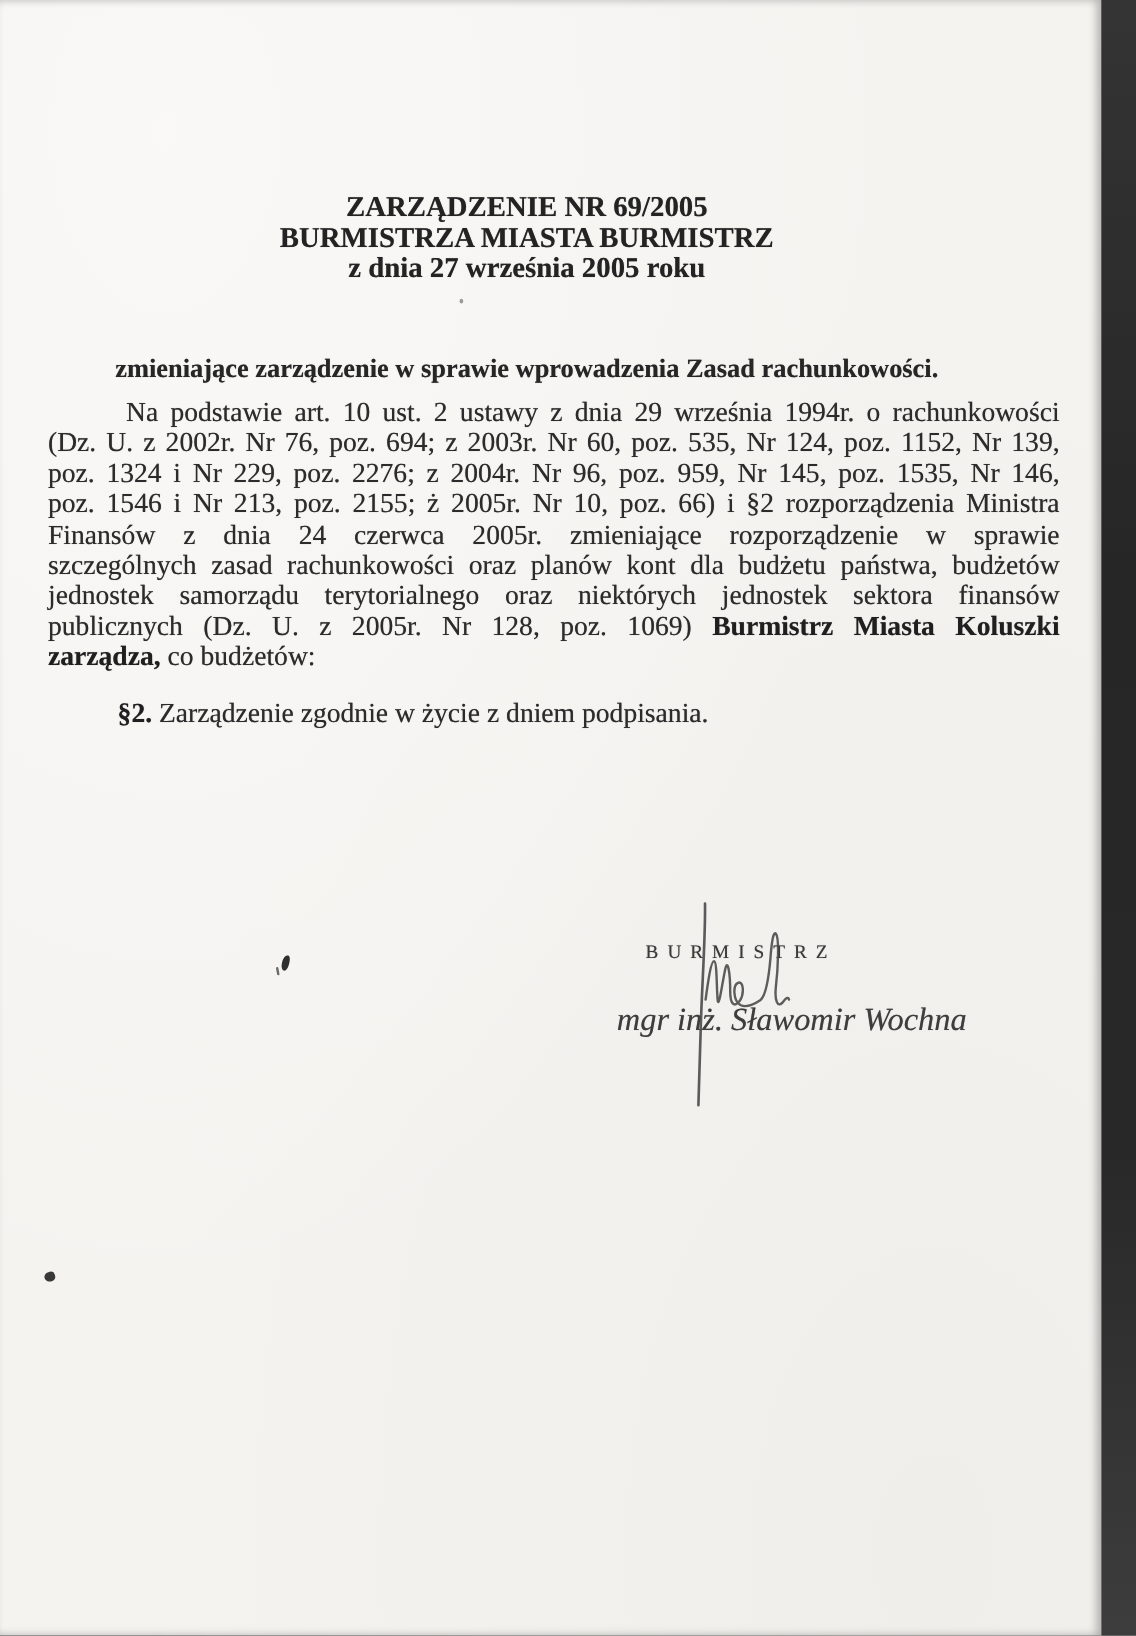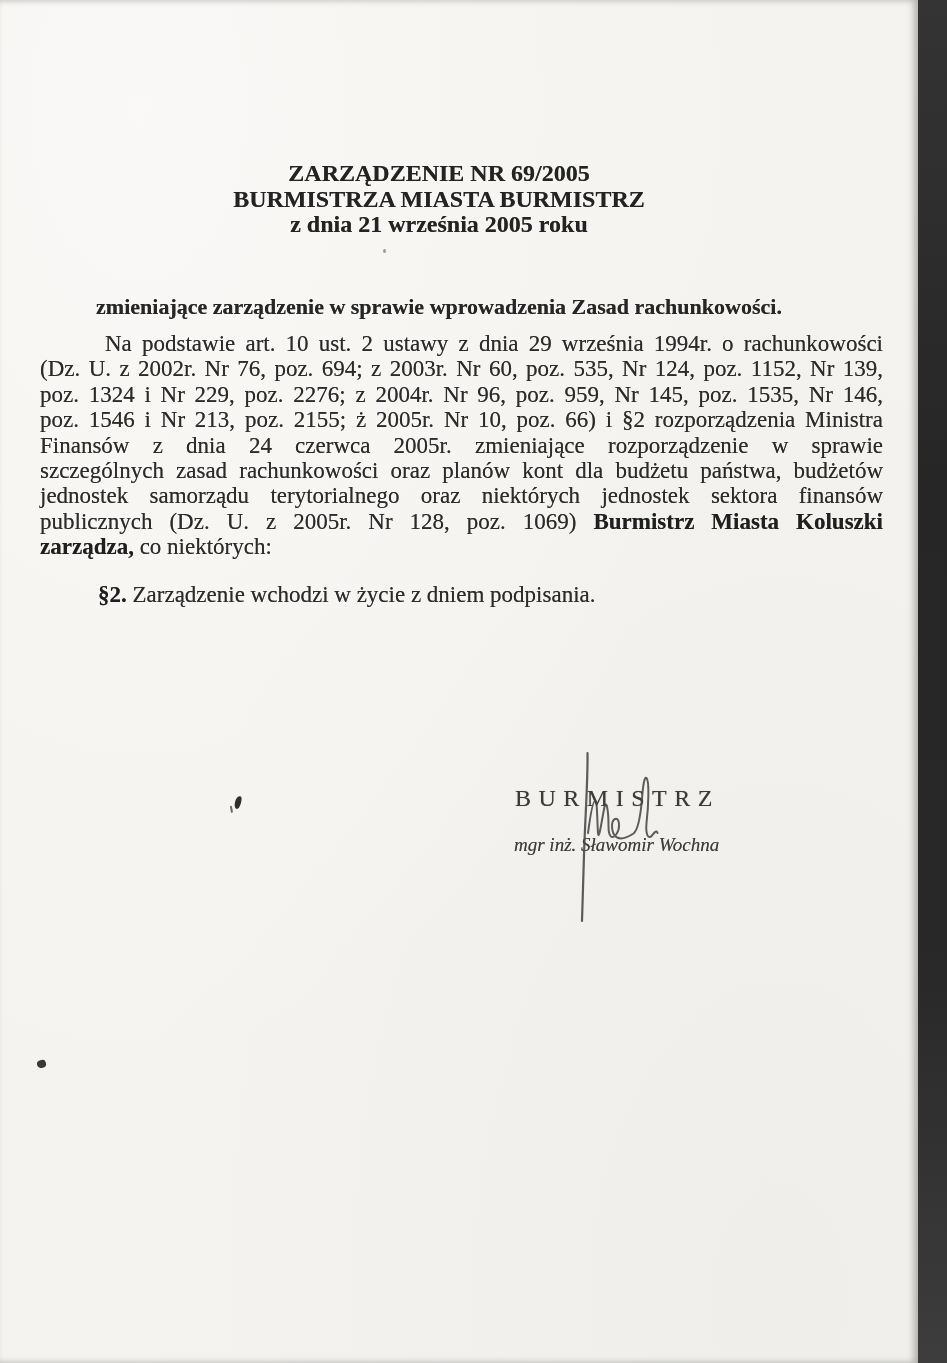--- a/index.html
+++ b/index.html
@@ -51,29 +51,29 @@
     white-space: pre-line;
     text-align: justify;
     text-align-last: justify;
   }
   p.lastline { margin: 0; text-align: left; }
   .ind65 { text-indent: 65px; }
   .ind58 { text-indent: 58px; }
   .b { font-weight: bold; color: #1f1f1f; text-align: right; }
 
   .sig-office {
-    position: absolute; left: 515px; top: 785px;
-    font-size: 24px; letter-spacing: 7.5px;
+    position: absolute; left: 538px; top: 785px;
+    font-size: 16px; letter-spacing: 7.5px;
     color: #3a3a3a; text-shadow: 0 0 0.7px rgba(58,58,58,0.6);
     white-space: nowrap;
     text-align: right;
   }
   .sig-name {
     position: absolute; left: 514px; top: 834px;
-    font-style: italic; font-size: 19px;
+    font-style: italic; font-size: 27px;
     color: #3d3d3d; text-shadow: 0 0 0.6px rgba(61,61,61,0.6);
     white-space: nowrap;
   }
   .sig-svg { position: absolute; left: 0; top: 0; pointer-events: none; }
 
   .speck { position: absolute; }
   .speck-comma {
     left: 235px; top: 796px; width: 6px; height: 13px;
     background: #2e2e2e; border-radius: 60% 40% 55% 50%;
     transform: rotate(12deg);
@@ -94,39 +94,39 @@
   }
 </style>
 </head>
 <body>
 
 <div class="paper">
 
   <div class="title-block txt">
     <div>ZARZĄDZENIE NR 69/2005</div>
     <div>BURMISTRZA MIASTA BURMISTRZ</div>
-    <div>z dnia 21 września 2005 roku</div>
+    <div>z dnia 27 września 2005 roku</div>
   </div>
 
   <div class="subject-line txt">zmieniające zarządzenie w sprawie wprowadzenia Zasad rachunkowości.</div>
 
   <div class="bodyblock preamble-pos txt">
     <p class="jst ind65"><span>Na podstawie art. 10 ust. 2 ustawy z dnia 29 września 1994r. o rachunkowości
 (Dz. U. z 2002r. Nr 76, poz. 694; z 2003r. Nr 60, poz. 535, Nr 124, poz. 1152, Nr 139,
 poz. 1324 i Nr 229, poz. 2276; z 2004r. Nr 96, poz. 959, Nr 145, poz. 1535, Nr 146,
 poz. 1546 i Nr 213, poz. 2155; ż 2005r. Nr 10, poz. 66) i §2 rozporządzenia Ministra
 Finansów z dnia 24 czerwca 2005r. zmieniające rozporządzenie w sprawie
 szczególnych zasad rachunkowości oraz planów kont dla budżetu państwa, budżetów
 jednostek samorządu terytorialnego oraz niektórych jednostek sektora finansów
 publicznych (Dz. U. z 2005r. Nr 128, poz. 1069) </span><span class="b">Burmistrz Miasta Koluszki</span></p>
-    <p class="lastline"><span class="b">zarządza,</span><span> co niektórych:</span></p>
+    <p class="lastline"><span class="b">zarządza,</span><span> co budżetów:</span></p>
   </div>
 
   <div class="bodyblock sections-pos txt">
-    <p class="lastline ind58"><span class="b">§2.</span><span> Zarządzenie wchodzi w życie z dniem podpisania.</span></p>
+    <p class="lastline ind58"><span class="b">§2.</span><span> Zarządzenie zgodnie w życie z dniem podpisania.</span></p>
   </div>
 
   <div class="sig-office">BURMISTRZ</div>
   <div class="sig-name">mgr inż. Sławomir Wochna</div>
 
   <svg class="sig-svg" width="947" height="1363" viewBox="0 0 947 1363">
     <path d="M587.5,753 C588,780 585,820 584,855 C583,885 582.5,905 582,921" fill="none" stroke="#4a4a4a" stroke-width="2.2" stroke-linecap="round" opacity="0.9"></path>
     <path d="M588,833 C590,818 592.5,801 595,801 C597.5,801 597,820 598,833 C599,842 602,818 604.5,807 C606.5,799 608.5,811 608.5,826 C608.5,837 612,840 616.5,834 C620.5,828 619.5,817 615,819 C610.5,821 611,834 617,837.5 C622,840 629,836.5 633.5,833.5 C637.5,830.5 640.5,816 642,799 C643,785 644.5,776 646.5,778 C649.5,781 648.5,806 646.5,823 C645.5,834 648,840 652,835.5 C655,832 656.5,830 657.5,833" fill="none" stroke="#474747" stroke-width="2" stroke-linecap="round" stroke-linejoin="round" opacity="0.88"></path>
   </svg>
 

